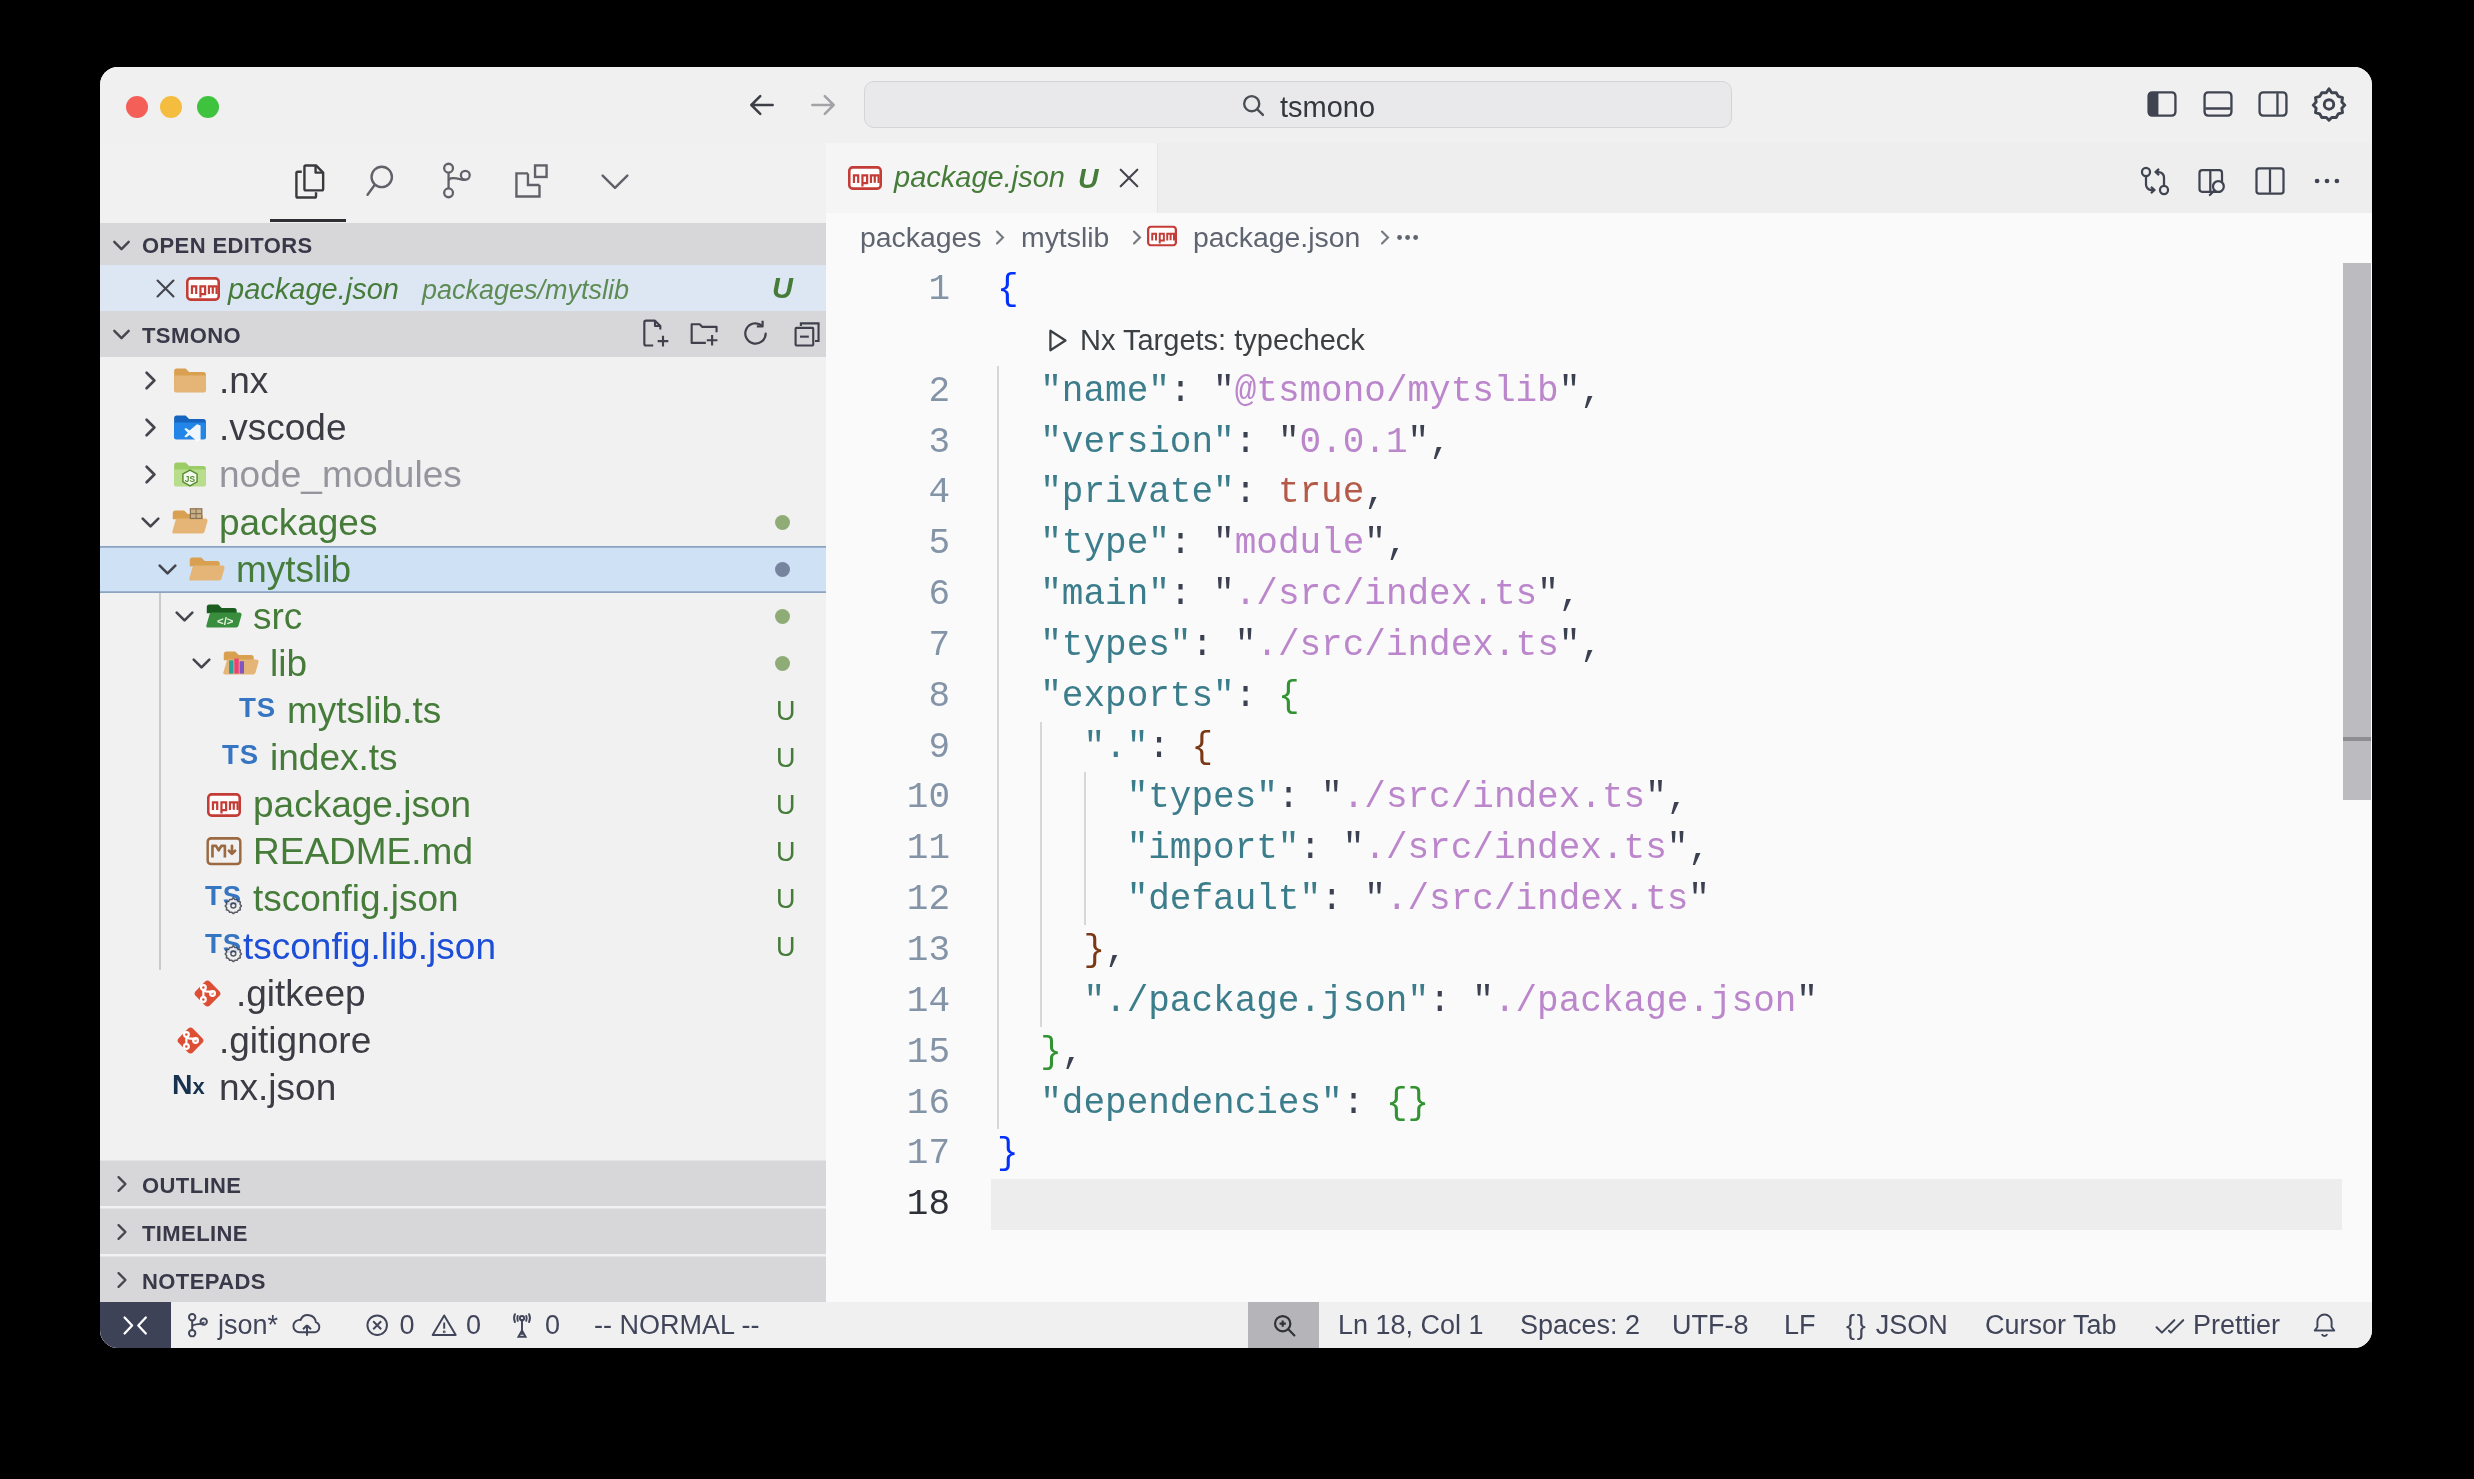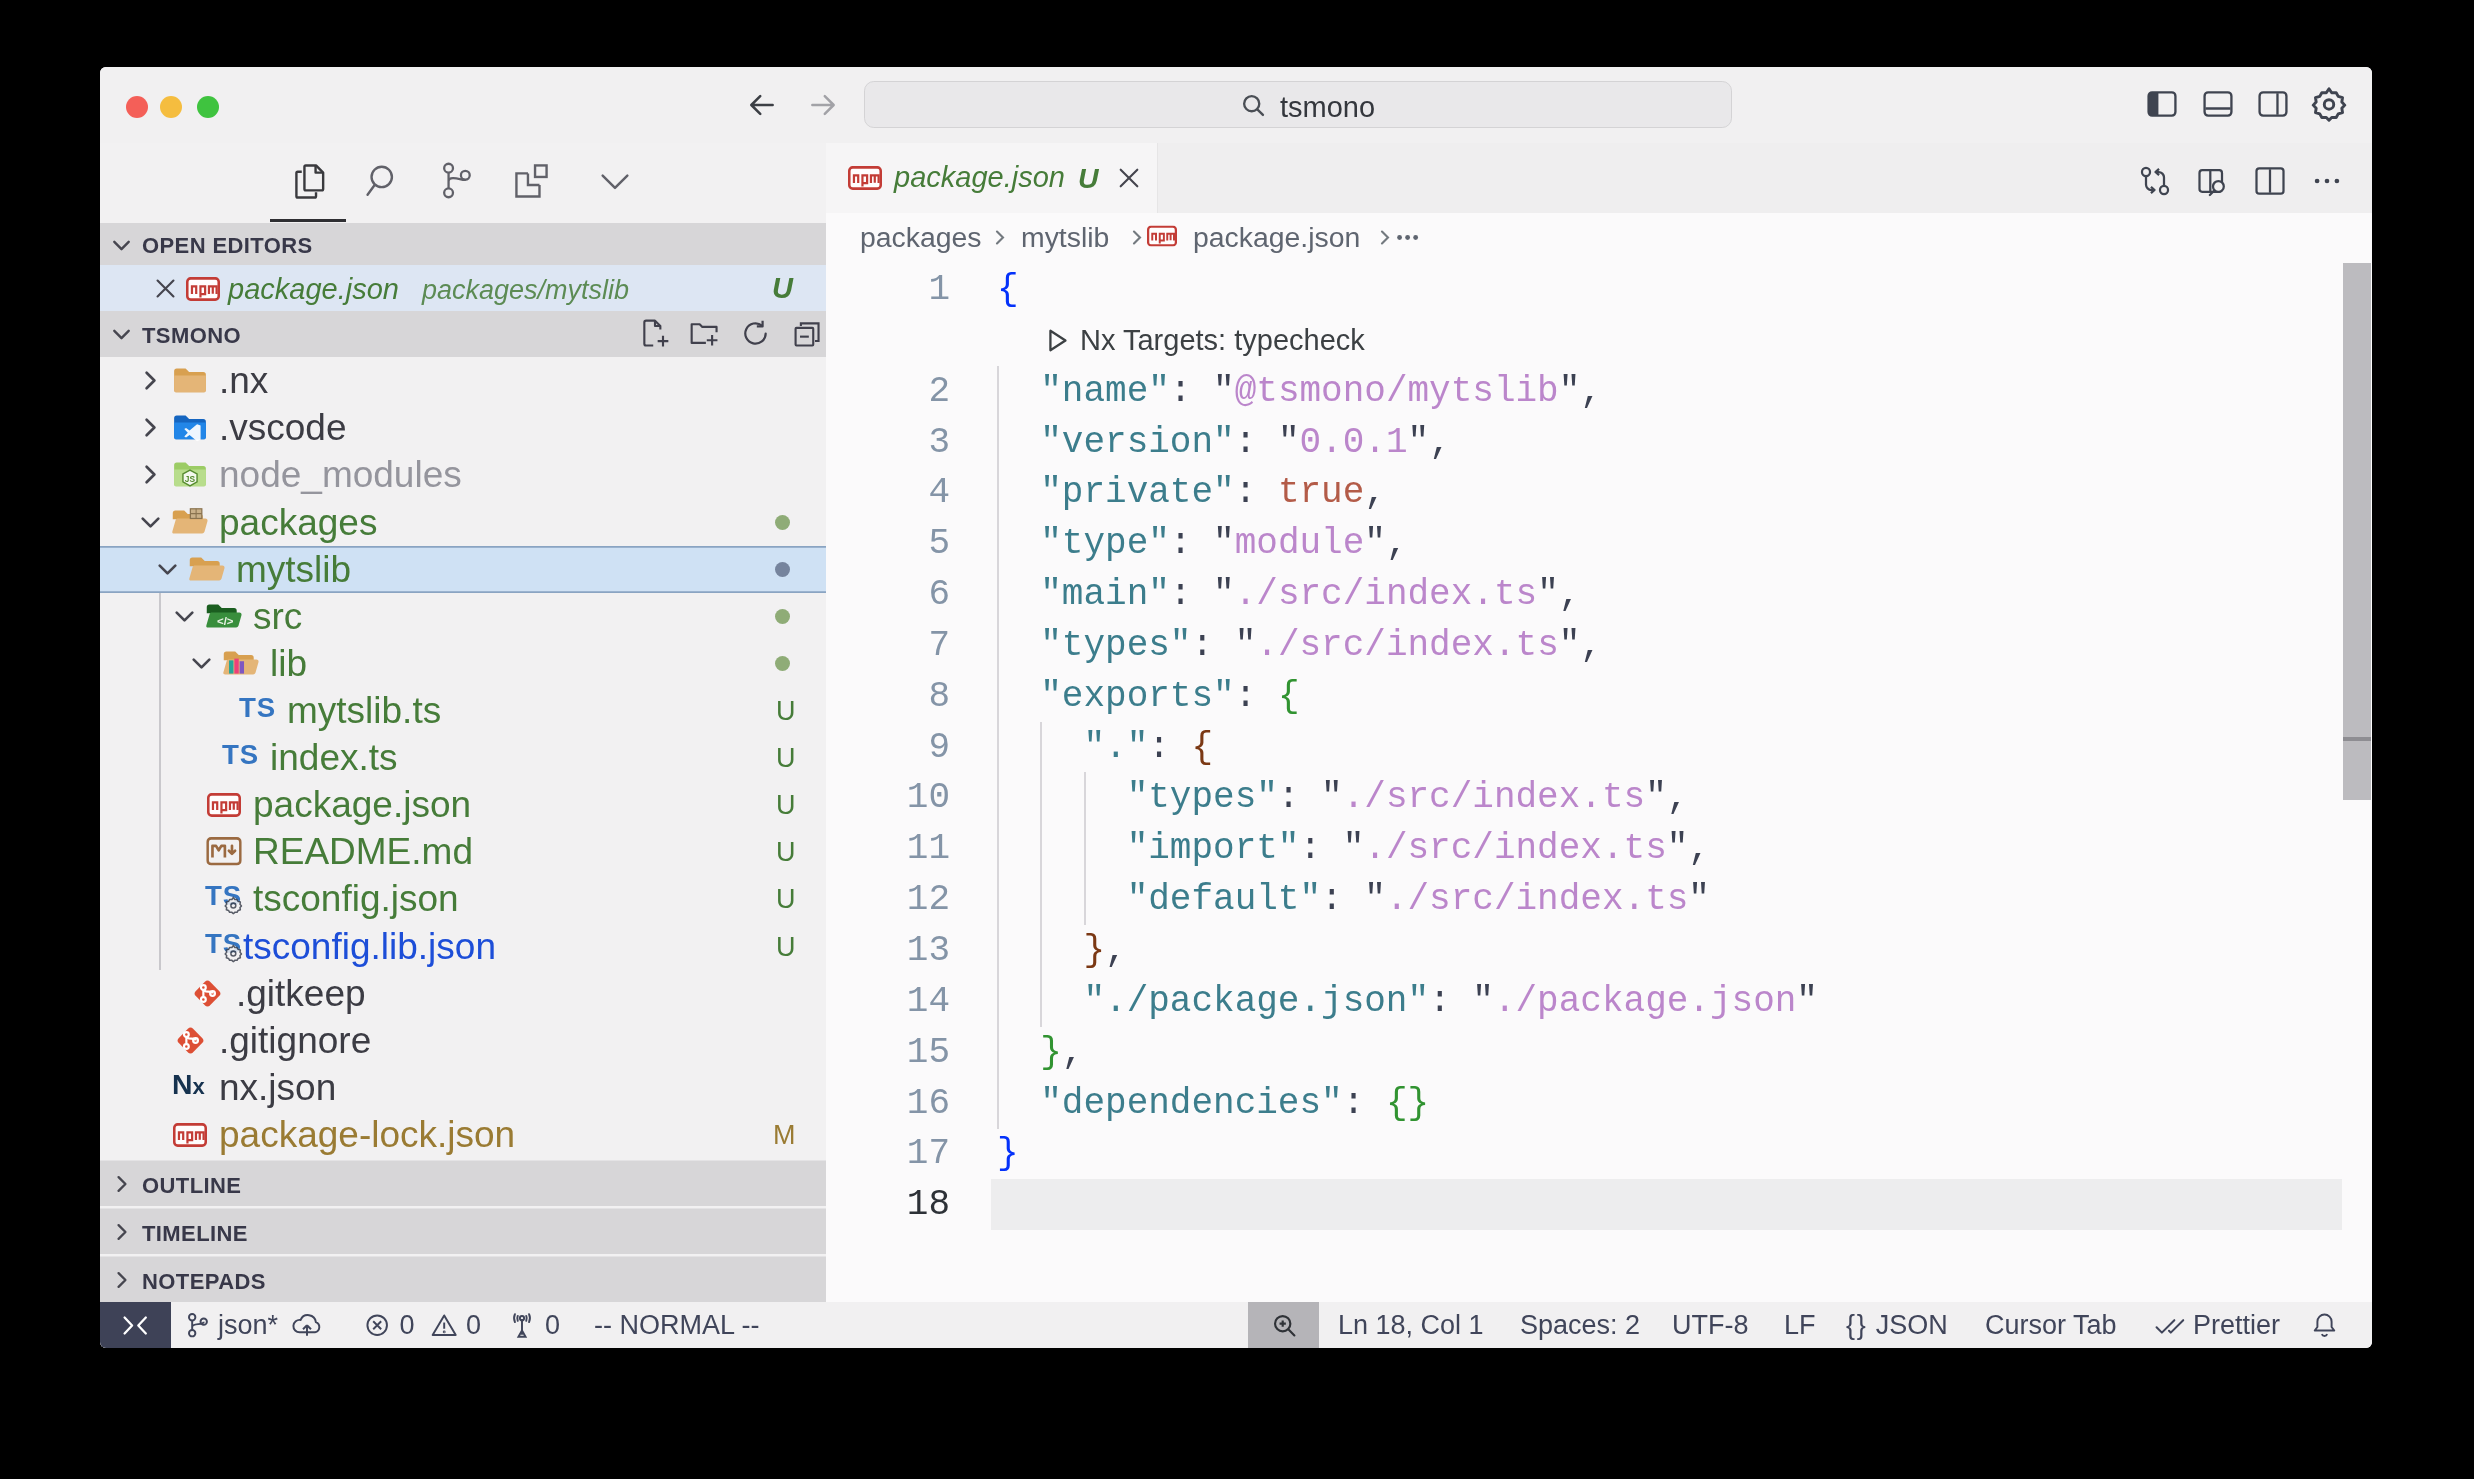--- a/index.html
+++ b/index.html
@@ -1,17 +1,17 @@
 <!DOCTYPE html>
 <html style="font-size:14.2px"><head><meta charset="utf-8"><style>
 *{margin:0;padding:0;box-sizing:border-box}
 html,body{width:2475px;height:1479px;background:#000;overflow:hidden;
   font-family:"Liberation Sans",sans-serif;-webkit-font-smoothing:antialiased}
 .a{position:absolute}
-#win{position:absolute;left:100px;top:67px;width:2272px;height:1281px;border-radius:6px;
+#win{position:absolute;left:100px;top:67px;width:2272px;height:1281px;border-radius:18px;
   background:#fbfafb;overflow:hidden}
 #titlebar{position:absolute;left:0;top:0;width:100%;height:76px;background:#f1f0f1}
 #side{position:absolute;left:0;top:76px;width:726px;height:1159px;background:#f2f1f2}
 .shead{position:absolute;left:0;width:726px;background:#d7d6d8;color:#383849}
 .shead .lbl{position:absolute;left:42px;font-size:22px;font-weight:700;letter-spacing:0.4px}
 .trow{position:absolute;left:0;width:726px;height:47px}
 .tlbl{position:absolute;font-size:37px;white-space:pre;color:#3c3c44;height:47px;line-height:48px}
 .g{color:#467c39}
 .badge{position:absolute;font-size:27px;color:#467c39;height:47px;line-height:48px}
 svg{display:block;overflow:visible}
@@ -319,27 +319,20 @@
       <div class="trow" style="top:874px;">
         <svg class="a" style="left:74px;top:7.1px" width="33" height="33" viewBox="0 0 36 36">
           <use href="#gitic"></use>
         </svg>
         <div class="tlbl" style="left:119px;top:0;color:#3c3c44">.gitignore</div>
       </div>
       <div class="trow" style="top:921px;">
         <div class="a" style="left:72px;top:4.4px;font-size:28.4px;font-weight:800;color:#16324f">N<span style="font-size:22px">x</span></div>
         <div class="tlbl" style="left:119px;top:0;color:#3c3c44">nx.json</div>
       </div>
-      <div class="trow" style="top:968px;">
-        <svg class="a" style="left:73px;top:11.6px" width="34" height="24" viewBox="0 0 40 28">
-          <use href="#npmb"></use>
-        </svg>
-        <div class="tlbl" style="left:119px;top:0;color:#9a7b33">package-lock.json</div>
-        <div class="badge" style="left:673px;top:0;color:#9a7b33">M</div>
-      </div>
 <div class="a" style="left:59px;top:450px;width:1.8px;height:377px;background:#c9c8cc"></div>
 <div class="shead" style="top:1017px;height:46px;border-top:1.8px solid #e4e3e5">
         <svg class="a" style="left:10.7px;top:12.4px" width="22" height="22" viewBox="0 0 16 16">
           <use href="#chevR"></use>
         </svg>
         <span class="lbl" style="top:12.4px">OUTLINE</span>
       </div>
 <div class="shead" style="top:1065px;height:46px;border-top:1.8px solid #e4e3e5">
         <svg class="a" style="left:10.7px;top:12.4px" width="22" height="22" viewBox="0 0 16 16">
           <use href="#chevR"></use>

